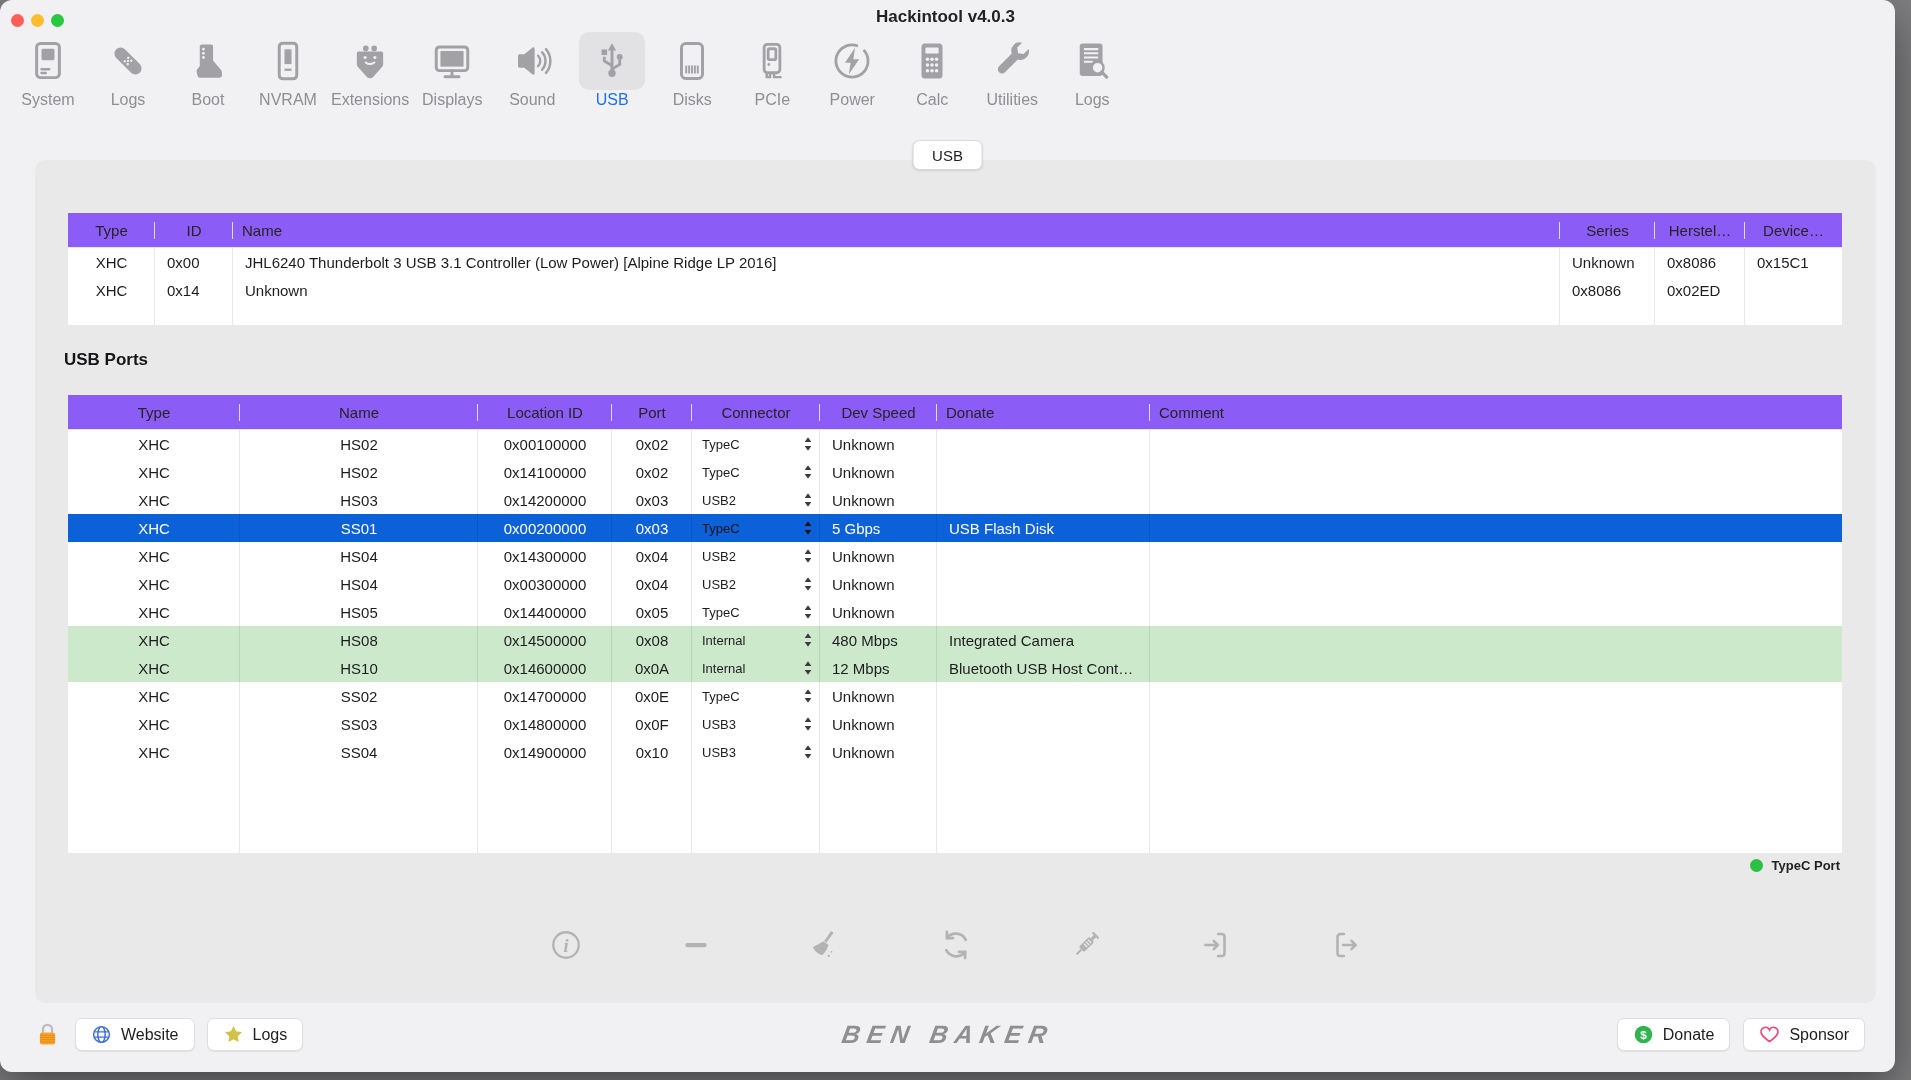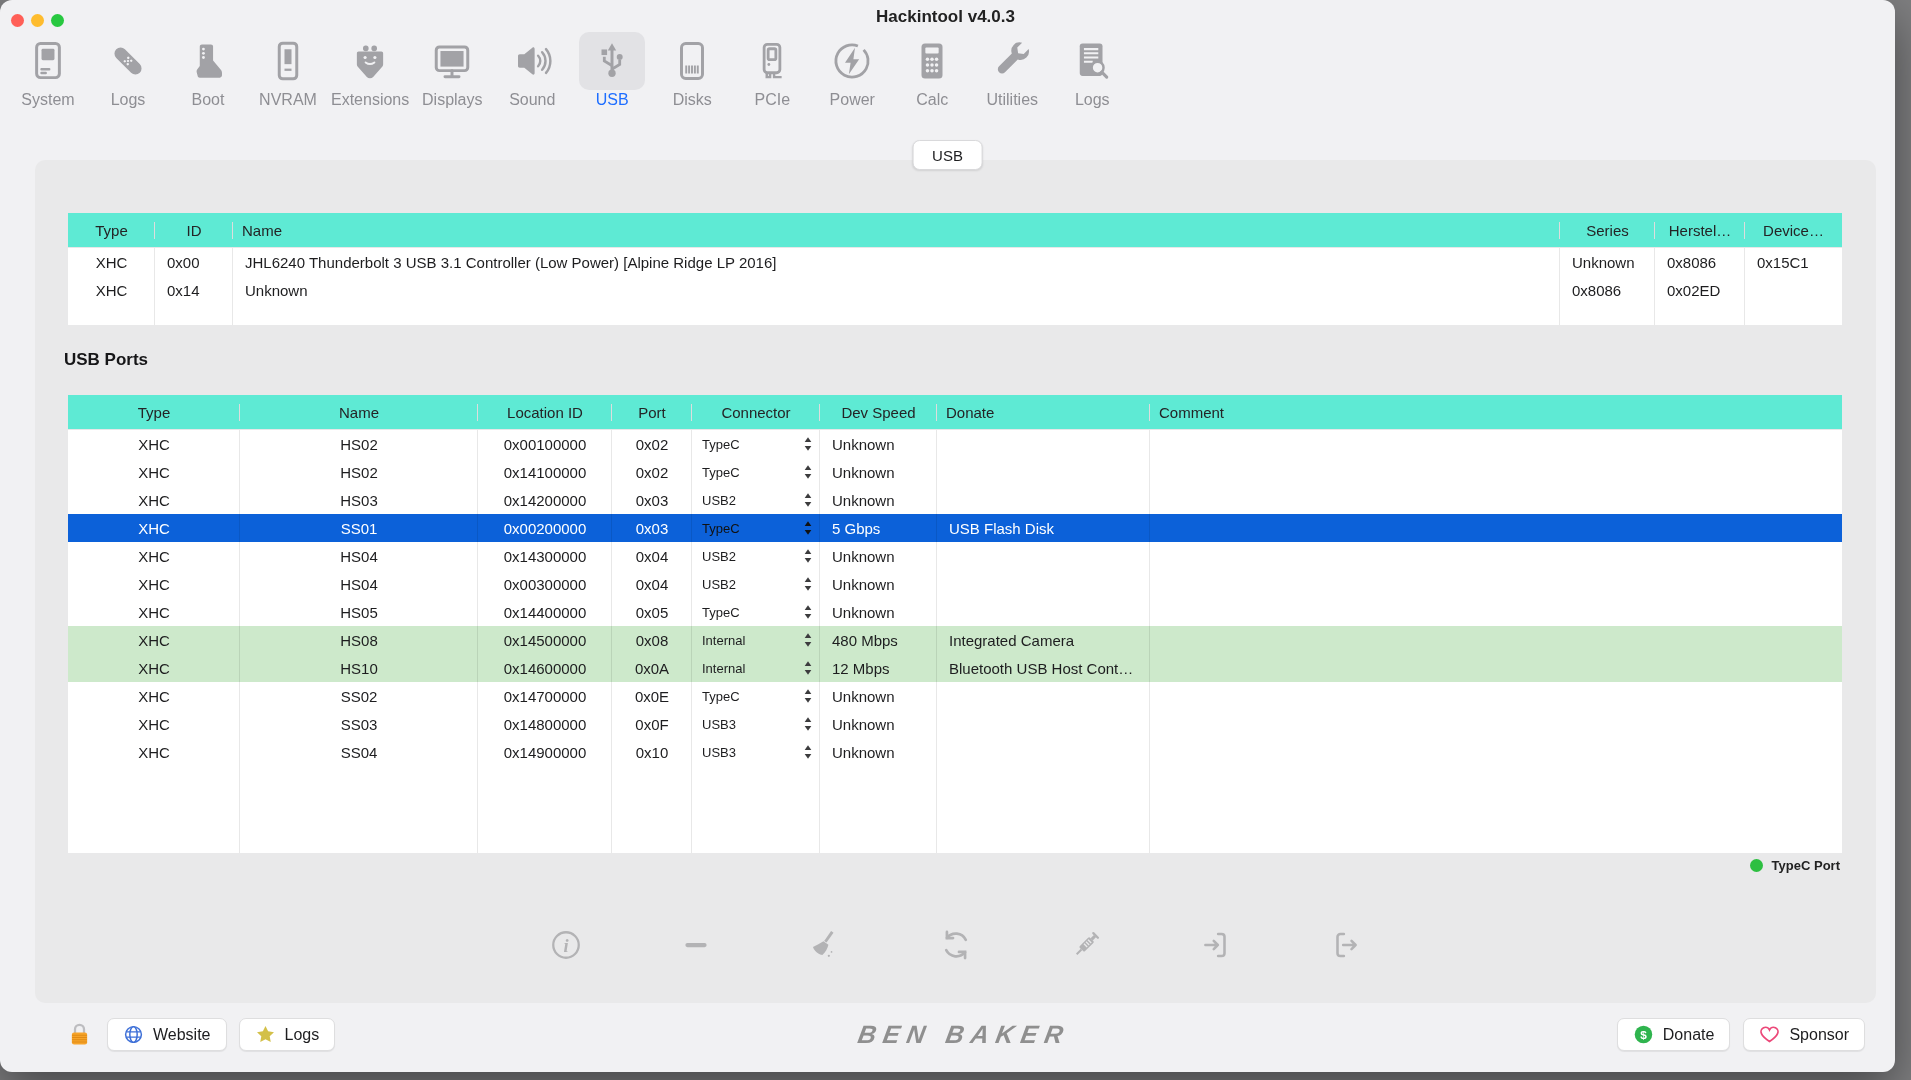--- a/index.html
+++ b/index.html
@@ -30,21 +30,21 @@
   .tb-item.selected .tb-label{color:var(--accent);}
   
   .tab-pill{position:absolute;top:140px;left:50%;transform:translateX(-50%);height:30px;padding:0 19px;
     background:#fff;border:1px solid #d9d9db;border-radius:7px;font-size:15px;color:var(--ink);
     font-family:inherit;box-shadow:0 1px 2px rgba(0,0,0,.10);z-index:5;}
   
   .card{position:absolute;left:35px;top:160px;width:1841px;height:843px;background:var(--card);border-radius:10px;}
   .tbl{position:absolute;background:#fff;overflow:hidden;}
   #controllers-table{left:33px;top:53px;width:1774px;height:112px;}
   #ports-table{left:33px;top:235px;width:1774px;height:458px;}
-  .thead{display:grid;height:35px;border-bottom:1px solid #e7e7e8;position:relative;z-index:2;background:#5eead4;text-align:right;}
+  .thead{display:grid;height:35px;border-bottom:1px solid #e7e7e8;position:relative;z-index:2;background:#8b5cf6;text-align:right;}
   .thead .hcell{display:flex;align-items:center;justify-content:center;font-size:15px;color:#242426;position:relative;}
   .thead .hcell.h-left{justify-content:flex-start;padding-left:9px;}
   .thead .hcell:not(:last-child)::after{content:"";position:absolute;right:0;top:9px;height:17px;width:1px;background:#dddddd;}
   .trow{display:grid;height:28px;align-items:center;font-size:15px;}
   .trow .cell{height:28px;display:flex;align-items:center;justify-content:center;white-space:nowrap;overflow:hidden;}
   .trow .cell.c-left{justify-content:flex-start;padding-left:12px;}
   .trow.selected{background:var(--sel);color:#fff;}
   .trow.active{background:var(--rowgreen);}
   .vline{position:absolute;top:35px;bottom:0;width:1px;background:var(--divider);z-index:1;}
   
@@ -56,21 +56,21 @@
   .section-title{position:absolute;left:29px;top:190px;font-size:17px;font-weight:700;color:#161618;}
   
   .legend{position:absolute;right:36px;top:698px;display:flex;align-items:center;gap:9px;}
   .legend .dot{width:13px;height:13px;border-radius:50%;background:var(--dotgreen);}
   .legend .lbl{font-size:13px;font-weight:700;color:#222;}
   
   .actions{position:absolute;left:0;right:0;top:768px;display:flex;justify-content:center;gap:94px;}
   .act-btn{width:36px;height:36px;color:#b3b3b5;background:none;border:none;display:flex;align-items:center;justify-content:center;}
   .act-btn svg{width:34px;height:34px;}
   
-  .footer{position:absolute;left:0;right:0;bottom:0;height:69px;display:flex;align-items:center;padding:0 30px 6px 34px;margin-left:32px;}
+  .footer{position:absolute;left:0;right:0;bottom:0;height:69px;display:flex;align-items:center;padding:0 30px 6px 34px;}
   .lock{width:27px;height:27px;margin-right:14px;display:flex;}
   .lock svg{width:27px;height:27px;}
   .pill-btn{display:flex;align-items:center;gap:9px;height:33px;padding:0 15px;background:#fff;
     border:1px solid #dededf;border-radius:7px;font-size:16px;color:var(--ink);font-family:inherit;
     box-shadow:0 1px 1px rgba(0,0,0,.07);}
   .pill-btn svg{width:21px;height:21px;}
   .btn-gap{margin-left:12px;}
   .logo{position:absolute;left:50%;transform:translateX(-50%) skewX(-10deg);font-size:25px;font-weight:800;
     font-style:italic;letter-spacing:7px;color:#8f8f8f;white-space:nowrap;}
   .right-group{margin-left:auto;display:flex;gap:13px;}

